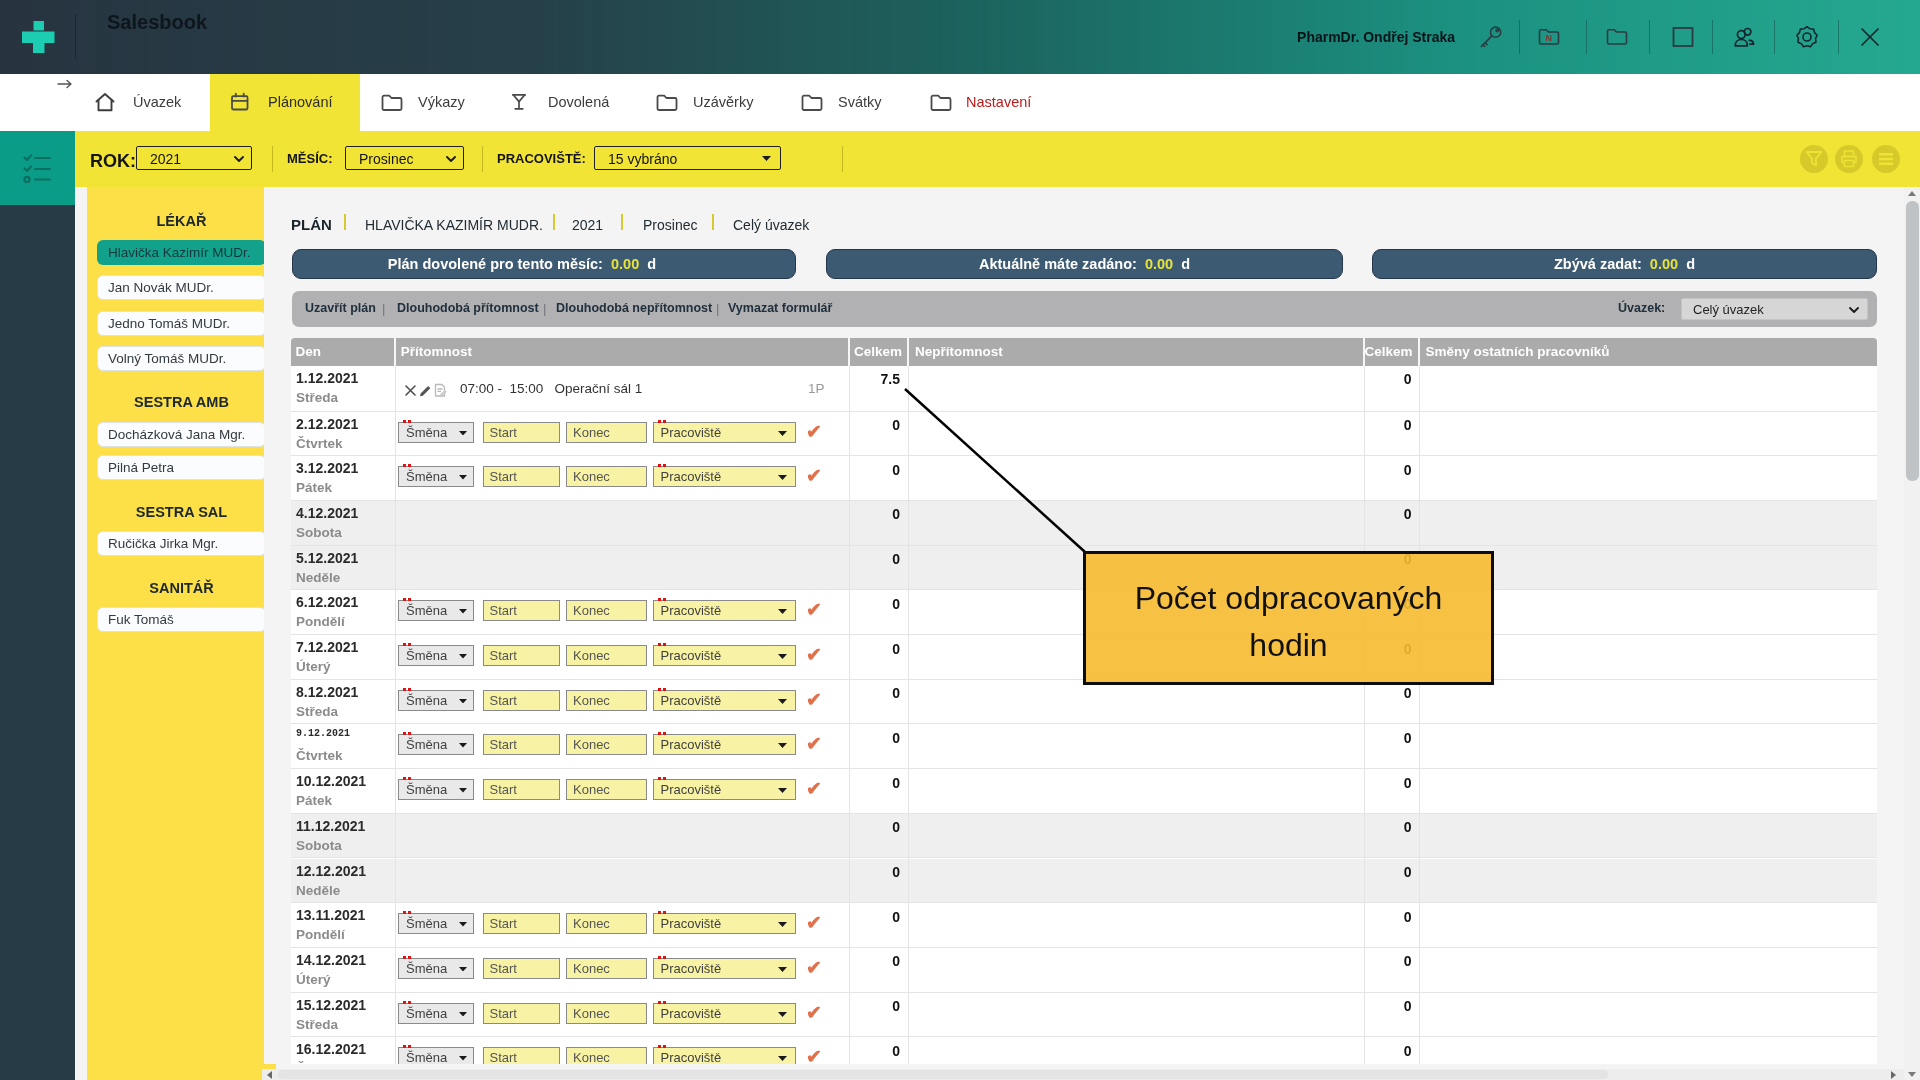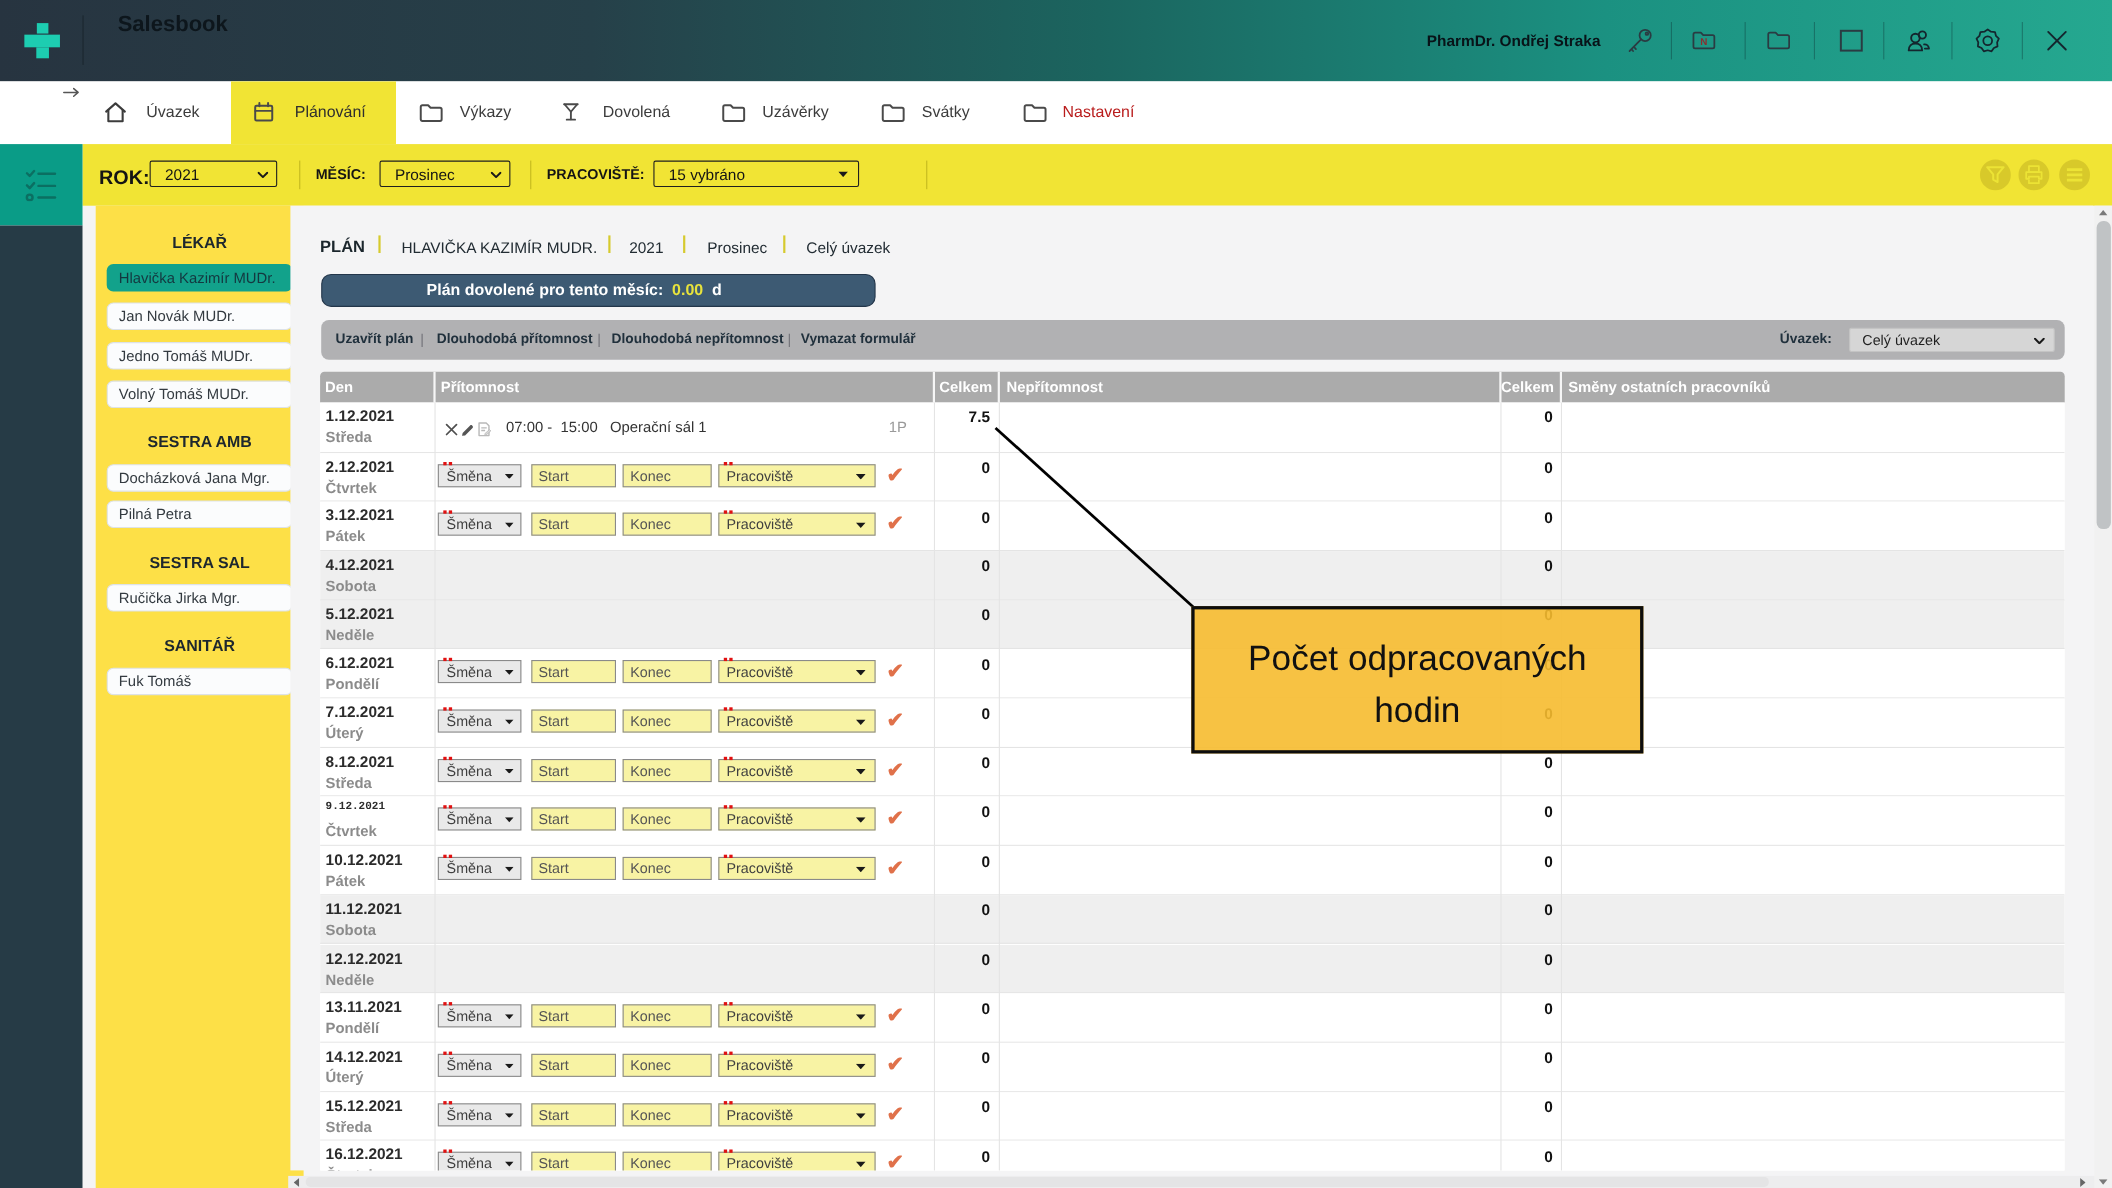--- a/index.html
+++ b/index.html
@@ -224,20 +224,22 @@
 <div class="abs b" style="left:27px;top:29.5px;font-size:15px;color:#1b262c;">PLÁN</div>
 <div class="abs" style="left:101px;top:30.5px;font-size:14px;color:#222c33;">HLAVIČKA KAZIMÍR MUDR.</div>
 <div class="abs" style="left:308px;top:30.5px;font-size:14px;color:#222c33;">2021</div>
 <div class="abs" style="left:379px;top:30.5px;font-size:14px;color:#222c33;">Prosinec</div>
 <div class="abs" style="left:469px;top:30.5px;font-size:14px;color:#222c33;">Celý úvazek</div>
 <div class="abs" style="left:80px;top:27.5px;width:2px;height:16px;background:#d6ca2e;"></div>
 <div class="abs" style="left:289px;top:27.5px;width:2px;height:16px;background:#d6ca2e;"></div>
 <div class="abs" style="left:357px;top:27.5px;width:2px;height:16px;background:#d6ca2e;"></div>
 <div class="abs" style="left:448px;top:27.5px;width:2px;height:16px;background:#d6ca2e;"></div>
 <div class="abs" style="left:28px;top:62.30000000000001px;width:504px;height:30.5px;background:#3d5a73;border:1px solid #23364a;border-radius:9px;text-align:center;line-height:29.5px;font-size:14.5px;padding-right:44px;"><span class="b" style="color:#fff;">Plán dovolené pro tento měsíc:&nbsp; </span><span class="b" style="color:#e8e33c;">0.00</span><span class="b" style="color:#fff;">&nbsp; d</span></div>
+<div class="abs" style="left:562px;top:62.30000000000001px;width:517px;height:30.5px;background:#3d5a73;border:1px solid #23364a;border-radius:9px;text-align:center;line-height:29.5px;font-size:14.5px;padding-right:0px;"><span class="b" style="color:#fff;">Aktuálně máte zadáno:&nbsp; </span><span class="b" style="color:#e8e33c;">0.00</span><span class="b" style="color:#fff;">&nbsp; d</span></div>
+<div class="abs" style="left:1108px;top:62.30000000000001px;width:505px;height:30.5px;background:#3d5a73;border:1px solid #23364a;border-radius:9px;text-align:center;line-height:29.5px;font-size:14.5px;padding-right:0px;"><span class="b" style="color:#fff;">Zbývá zadat:&nbsp; </span><span class="b" style="color:#e8e33c;">0.00</span><span class="b" style="color:#fff;">&nbsp; d</span></div>
 <div class="abs" style="left:28px;top:104.5px;width:1585px;height:36px;background:#b1b1b3;border-radius:7px;">
   <span class="abs b" style="left:13px;top:10px;font-size:12.5px;color:#20303c;">Uzavřít plán</span>
   <span class="abs" style="left:90px;top:10px;font-size:13px;color:#73737a;">|</span>
   <span class="abs b" style="left:105px;top:10px;font-size:12.5px;color:#20303c;">Dlouhodobá přítomnost</span>
   <span class="abs" style="left:251px;top:10px;font-size:13px;color:#73737a;">|</span>
   <span class="abs b" style="left:264px;top:10px;font-size:12.5px;color:#20303c;">Dlouhodobá nepřítomnost</span>
   <span class="abs" style="left:424px;top:10px;font-size:13px;color:#73737a;">|</span>
   <span class="abs b" style="left:436px;top:10px;font-size:12.5px;color:#20303c;">Vymazat formulář</span>
   <span class="abs b" style="left:1326px;top:10px;font-size:12.5px;color:#20303c;">Úvazek:</span>
   <span class="abs" style="left:1389px;top:7px;width:187px;height:22px;background:#d6d6d6;border:1px solid #c4c4c4;border-radius:2px;">

